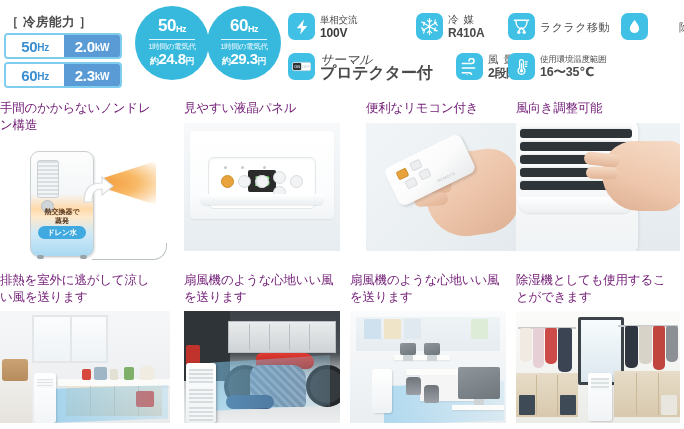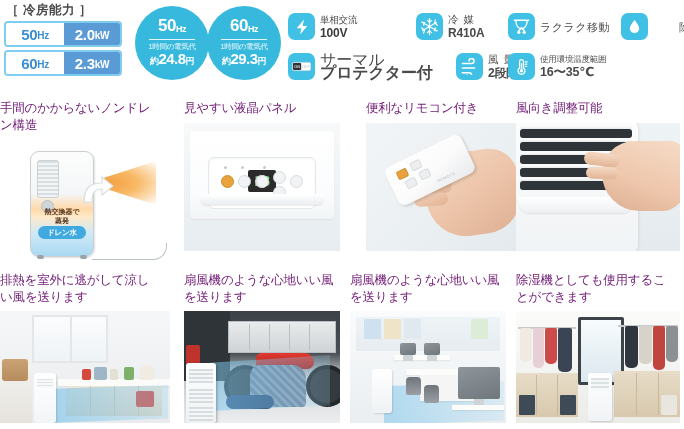--- a/index.html
+++ b/index.html
@@ -9,21 +9,21 @@
     font-family:"Liberation Sans","DejaVu Sans",sans-serif;
     color:#3b3b3b;
     overflow:hidden;
     position:relative;
   }
   .page{position:relative;width:684px;height:429px;}
 
   
   .spec-strip{position:absolute;left:0;top:0;width:684px;height:96px;}
 
-  .cap-block{position:absolute;left:4px;top:2px;width:128px;}
+  .cap-block{position:absolute;left:4px;top:14px;width:128px;}
   .cap-title{font-size:12.5px;color:#4a4a4a;letter-spacing:.5px;line-height:16px;
     font-weight:700;margin-left:2px;}
   .cap-row{display:flex;width:118px;height:26px;margin-top:3px;
     border:2px solid #7ecdee;border-radius:4px;box-sizing:border-box;overflow:hidden;background:#fff;}
   .cap-hz{flex:0 0 58px;display:flex;align-items:center;justify-content:center;
     color:#3b8fd0;font-weight:700;font-size:15px;background:#fff;letter-spacing:-.3px;}
   .cap-hz sub{font-size:10px;vertical-align:baseline;position:relative;top:1px;}
   .cap-kw{flex:1;display:flex;align-items:center;justify-content:center;
     background:#5b9bd5;color:#fff;font-weight:700;font-size:15px;letter-spacing:-.3px;}
   .cap-kw sub{font-size:10px;vertical-align:baseline;position:relative;top:1px;}
@@ -41,21 +41,21 @@
   .circle .yen b{font-size:15px;}
 
   
   .ic{position:absolute;display:flex;align-items:center;gap:5px;}
   .ic .box{width:27px;height:27px;border-radius:7px;background:#3fc0e4;
     display:flex;align-items:center;justify-content:center;flex:0 0 27px;}
   .ic .box svg{display:block;}
   .ic .txt{font-size:9.5px;line-height:12px;color:#4a4a4a;letter-spacing:-.2px;white-space:nowrap;}
   .ic .txt .l1{display:block;}
   .ic .txt .l2{display:block;font-weight:700;font-size:12px;line-height:14px;color:#3b3b3b;}
-  .ic .txt .p1{display:block;font-size:16px;line-height:12.5px;}
+  .ic .txt .p1{display:block;font-size:13px;line-height:12.5px;font-style:italic;}
   .ic .txt .p2{display:block;font-size:16px;line-height:12.5px;font-weight:bold;}
   .ic .txt .s1{display:block;font-size:10.5px;line-height:13px;letter-spacing:1px;}
   .ic .txt .s2{display:block;font-weight:700;font-size:12px;line-height:14px;}
   .ic .txt .t1{display:block;font-size:8.5px;line-height:11px;}
   .ic .txt .t2{display:block;font-weight:700;font-size:12.5px;line-height:14px;}
   .ic .single{font-size:11px;letter-spacing:.5px;}
 
   .ic-ac{left:288px;top:13px;}
   .ic-th{left:288px;top:53px;}
   .ic-ref{left:416px;top:13px;}

